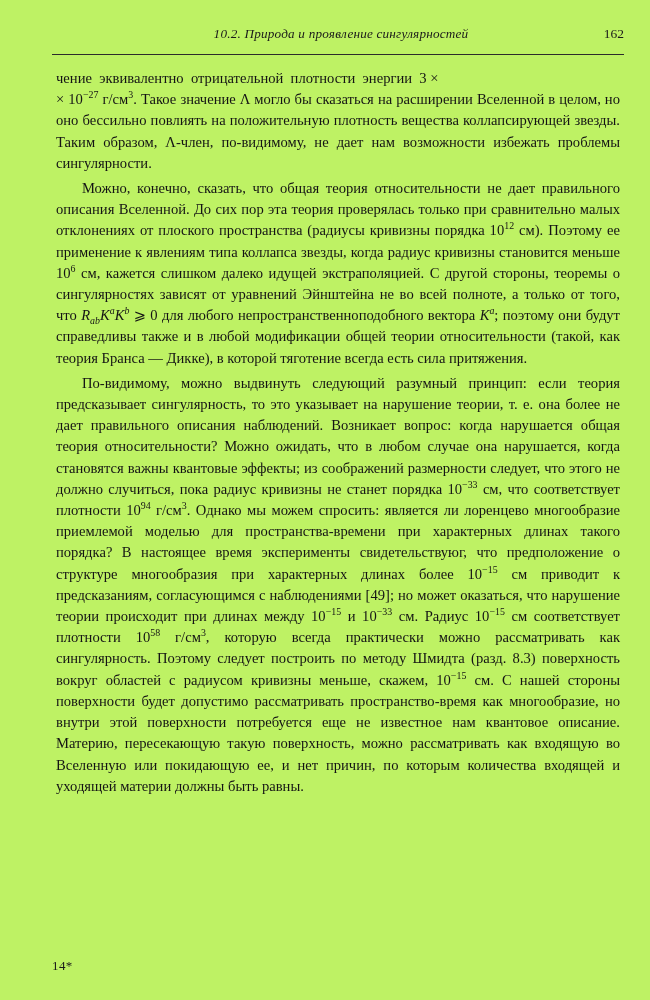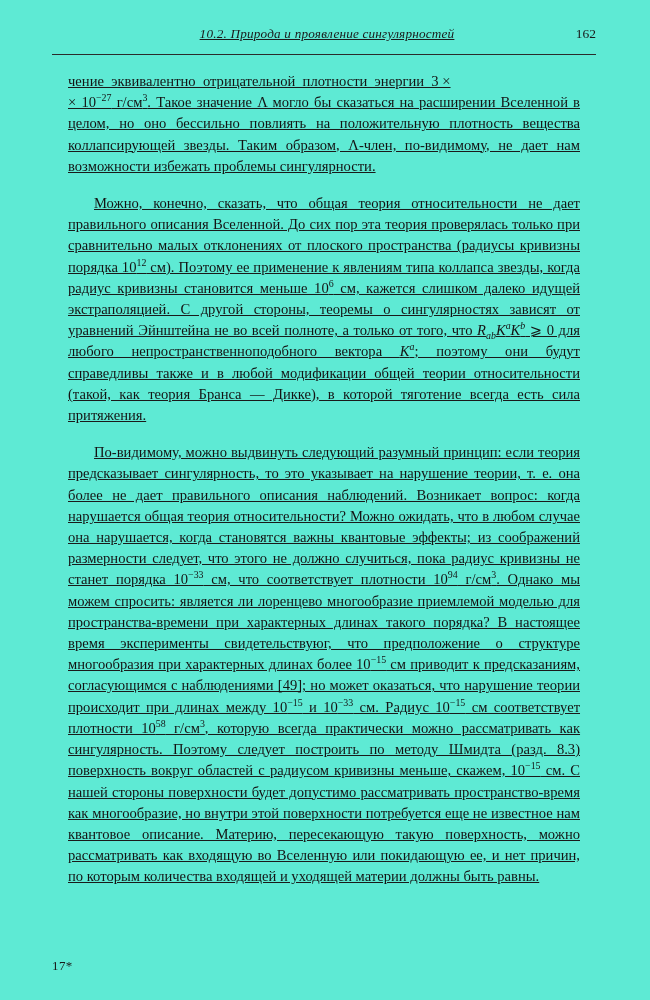--- a/index.html
+++ b/index.html
@@ -11,24 +11,23 @@
     height: 1000px;
     background: #ffffff;
     font-family: "Liberation Serif", serif;
     color: #1a1a1a;
     overflow: hidden;
   }
   .page {
     position: relative;
     width: 650px;
     height: 1000px;
-    background: #5eead4;
+    background: #bef264;
     box-sizing: border-box;
-    padding: 26px 54px 0 52px;
-    text-decoration: underline;
+    padding: 26px 26px 0 52px;
   }
   .header {
     display: flex;
     align-items: baseline;
     justify-content: center;
     position: relative;
     height: 22px;
   }
   .running-title {
     font-style: italic;
@@ -54,21 +53,21 @@
   .body-text {
     margin-top: 13px;
     font-size: 14.6px;
     line-height: 21.2px;
     text-align: justify;
     text-justify: inter-word;
     color: #141414;
     hyphens: manual;
   }
   .body-text p {
-    margin: 16px;
+    margin: 4px;
     text-indent: 26px;
   }
   .body-text p.noindent {
     text-indent: 0;
   }
   sup {
     font-size: 0.68em;
     vertical-align: super;
     line-height: 0;
   }
@@ -105,15 +104,15 @@
   <div class="body-text">
 
     <p class="noindent">чение&nbsp; эквивалентно&nbsp; отрицательной&nbsp; плотности&nbsp; энергии&nbsp; 3&nbsp;×<br>× 10<sup>−27</sup> г/см<sup>3</sup>. Такое значение Λ могло бы сказаться на расширении Вселенной в целом, но оно бессильно повлиять на положительную плотность вещества коллапсирующей звезды. Таким образом, Λ-член, по-видимому, не дает нам возможности избежать проблемы сингулярности.</p>
 
     <p>Можно, конечно, сказать, что общая теория относительности не дает правильного описания Вселенной. До сих пор эта теория проверялась только при сравнительно малых отклонениях от плоского пространства (радиусы кривизны порядка 10<sup>12</sup> см). Поэтому ее применение к явлениям типа коллапса звезды, когда радиус кривизны становится меньше 10<sup>6</sup> см, кажется слишком далеко идущей экстраполяцией. С другой стороны, теоремы о сингулярностях зависят от уравнений Эйнштейна не во всей полноте, а только от того, что <span class="nowrap"><i>R<sub>ab</sub>K<sup>a</sup>K<sup>b</sup></i> ⩾ 0</span> для любого непространственноподобного вектора <i>K<sup>a</sup></i>; поэтому они будут справедливы также и в любой модификации общей теории относительности (такой, как теория Бранса — Дикке), в которой тяготение всегда есть сила притяжения.</p>
 
     <p>По-видимому, можно выдвинуть следующий разумный принцип: если теория предсказывает сингулярность, то это указывает на нарушение теории, т. е. она более не дает правильного описания наблюдений. Возникает вопрос: когда нарушается общая теория относительности? Можно ожидать, что в любом случае она нарушается, когда становятся важны квантовые эффекты; из соображений размерности следует, что этого не должно случиться, пока радиус кривизны не станет порядка 10<sup>−33</sup> см, что соответствует плотности 10<sup>94</sup> г/см<sup>3</sup>. Однако мы можем спросить: является ли лоренцево многообразие приемлемой моделью для пространства-времени при характерных длинах такого порядка? В настоящее время эксперименты свидетельствуюг, что предположение о структуре многообразия при характерных длинах более 10<sup>−15</sup> см приводит к предсказаниям, согласующимся с наблюдениями [49]; но может оказаться, что нарушение теории происходит при длинах между 10<sup>−15</sup> и 10<sup>−33</sup> см. Радиус 10<sup>−15</sup> см соответствует плотности 10<sup>58</sup> г/см<sup>3</sup>, которую всегда практически можно рассматривать как сингулярность. Поэтому следует построить по методу Шмидта (разд. 8.3) поверхность вокруг областей с радиусом кривизны меньше, скажем, 10<sup>−15</sup> см. С нашей стороны поверхности будет допустимо рассматривать пространство-время как многообразие, но внутри этой поверхности потребуется еще не известное нам квантовое описание. Материю, пересекающую такую поверхность, можно рассматривать как входящую во Вселенную или покидающую ее, и нет причин, по которым количества входящей и уходящей материи должны быть равны.</p>
 
   </div>
 
-  <div class="folio">17*</div>
+  <div class="folio">14*</div>
 
 </div>
 
 </body></html>

